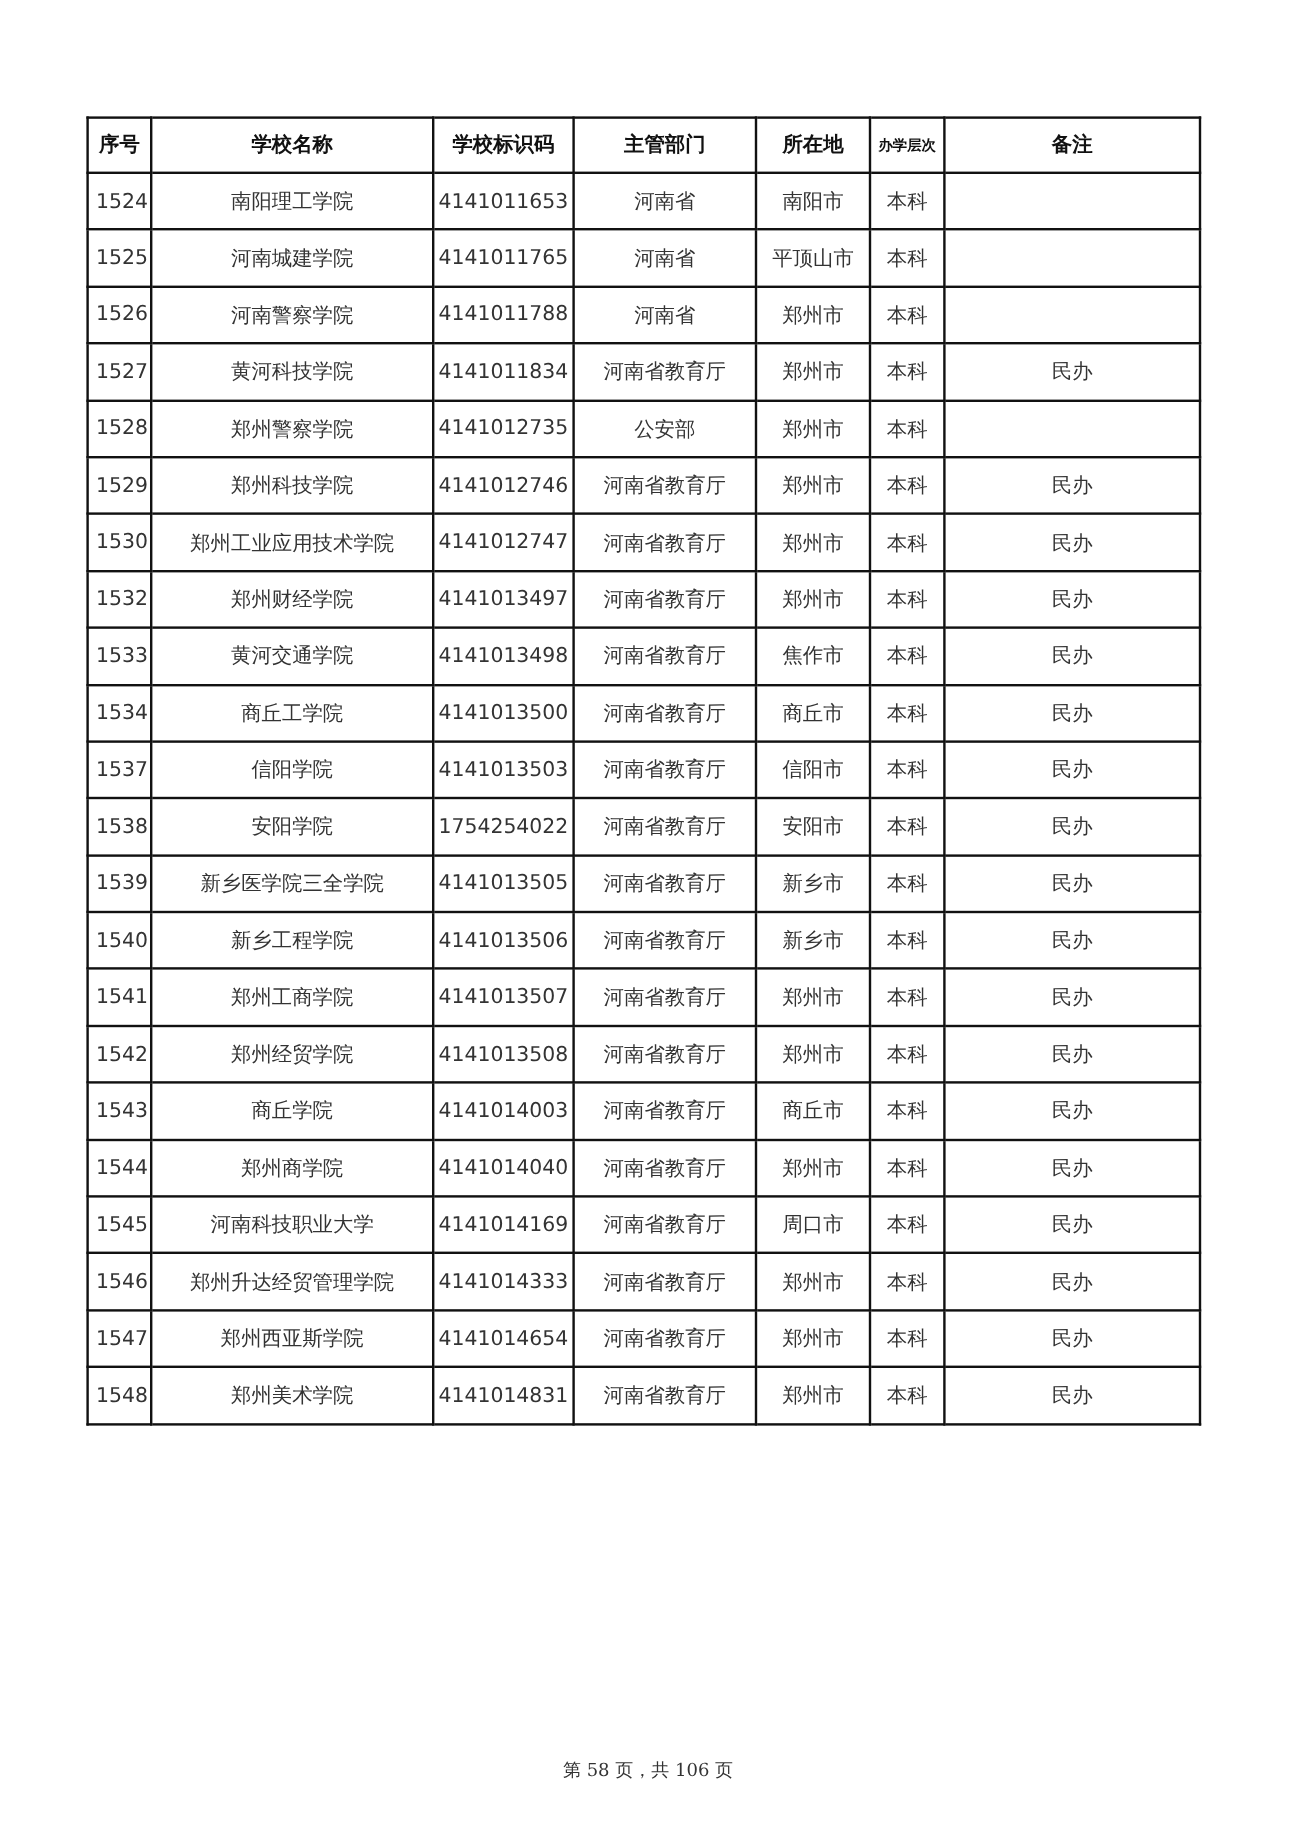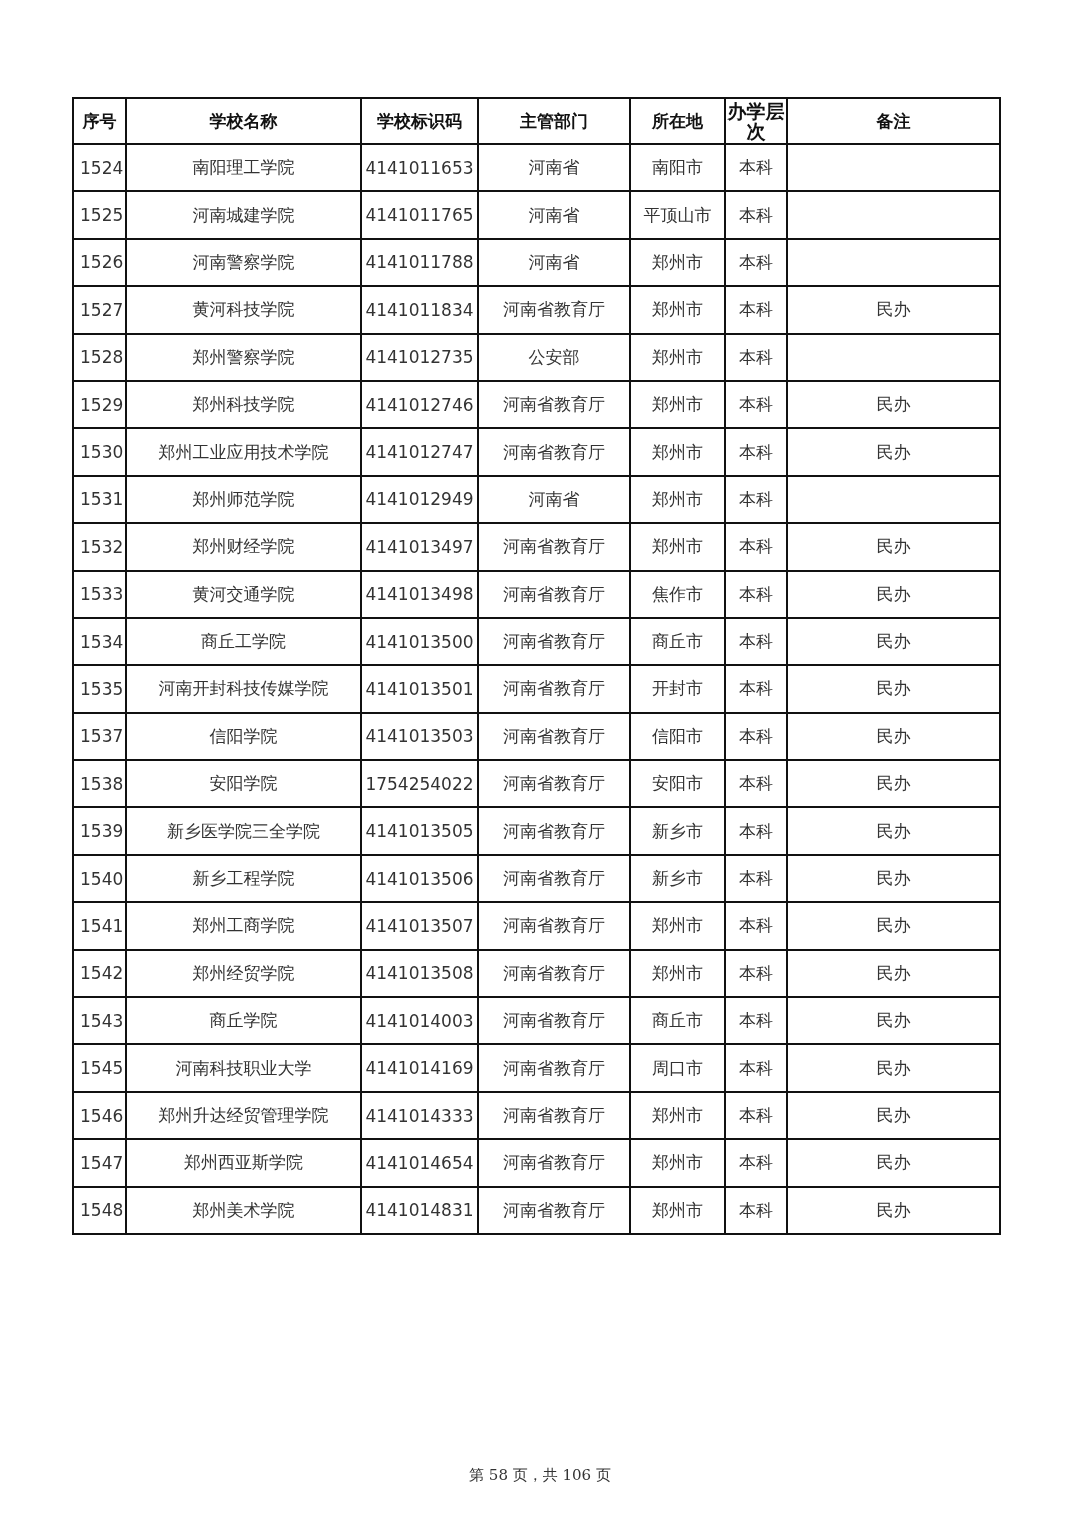--- a/index.html
+++ b/index.html
@@ -4,21 +4,21 @@
 <style>
   html, body { margin: 0; padding: 0; background: #ffffff; }
   body { width: 1080px; height: 1528px; position: relative; overflow: hidden;
          font-family: "DejaVu Sans", "Liberation Sans", sans-serif; color: #2a2a2a; }
   .page { position: absolute; left: 0; top: 0; width: 1080px; height: 1528px; }
   table.list { position: absolute; left: 72px; top: 97px; border-collapse: collapse;
                table-layout: fixed; width: 927px; }
   table.list th, table.list td { border: 2px solid #111; text-align: center; vertical-align: middle;
                padding: 0; overflow: hidden; white-space: nowrap; }
   table.list th { height: 44px; font-weight: bold; font-size: 17px; color: #111; line-height: 20px; }
-  table.list th.wrap { white-space: normal; font-size: 19px; line-height: 20px; }
+  table.list th.wrap { white-space: normal; font-size: 12px; line-height: 20px; }
   table.list td { height: 45.4px; font-size: 17px; color: #333; }
   table.list td.seq { text-align: left; padding-left: 6px; }
   .footer { position: absolute; top: 1466px; left: 0; width: 1080px; text-align: center;
             font-family: "DejaVu Serif", "Liberation Serif", serif; font-size: 15px; color: #333; }
 </style>
 </head>
 <body>
 
 <div class="page">
   <table class="list">
@@ -100,29 +100,20 @@
         <tr>
           <td class="seq">1530</td>
           <td>郑州工业应用技术学院</td>
           <td>4141012747</td>
           <td>河南省教育厅</td>
           <td>郑州市</td>
           <td>本科</td>
           <td>民办</td>
         </tr>
         <tr>
-          <td class="seq">1531</td>
-          <td>郑州师范学院</td>
-          <td>4141012949</td>
-          <td>河南省</td>
-          <td>郑州市</td>
-          <td>本科</td>
-          <td></td>
-        </tr>
-        <tr>
           <td class="seq">1532</td>
           <td>郑州财经学院</td>
           <td>4141013497</td>
           <td>河南省教育厅</td>
           <td>郑州市</td>
           <td>本科</td>
           <td>民办</td>
         </tr>
         <tr>
           <td class="seq">1533</td>
@@ -136,29 +127,20 @@
         <tr>
           <td class="seq">1534</td>
           <td>商丘工学院</td>
           <td>4141013500</td>
           <td>河南省教育厅</td>
           <td>商丘市</td>
           <td>本科</td>
           <td>民办</td>
         </tr>
         <tr>
-          <td class="seq">1535</td>
-          <td>河南开封科技传媒学院</td>
-          <td>4141013501</td>
-          <td>河南省教育厅</td>
-          <td>开封市</td>
-          <td>本科</td>
-          <td>民办</td>
-        </tr>
-        <tr>
           <td class="seq">1537</td>
           <td>信阳学院</td>
           <td>4141013503</td>
           <td>河南省教育厅</td>
           <td>信阳市</td>
           <td>本科</td>
           <td>民办</td>
         </tr>
         <tr>
           <td class="seq">1538</td>
@@ -204,20 +186,29 @@
           <td>郑州市</td>
           <td>本科</td>
           <td>民办</td>
         </tr>
         <tr>
           <td class="seq">1543</td>
           <td>商丘学院</td>
           <td>4141014003</td>
           <td>河南省教育厅</td>
           <td>商丘市</td>
+          <td>本科</td>
+          <td>民办</td>
+        </tr>
+        <tr>
+          <td class="seq">1544</td>
+          <td>郑州商学院</td>
+          <td>4141014040</td>
+          <td>河南省教育厅</td>
+          <td>郑州市</td>
           <td>本科</td>
           <td>民办</td>
         </tr>
         <tr>
           <td class="seq">1545</td>
           <td>河南科技职业大学</td>
           <td>4141014169</td>
           <td>河南省教育厅</td>
           <td>周口市</td>
           <td>本科</td>

